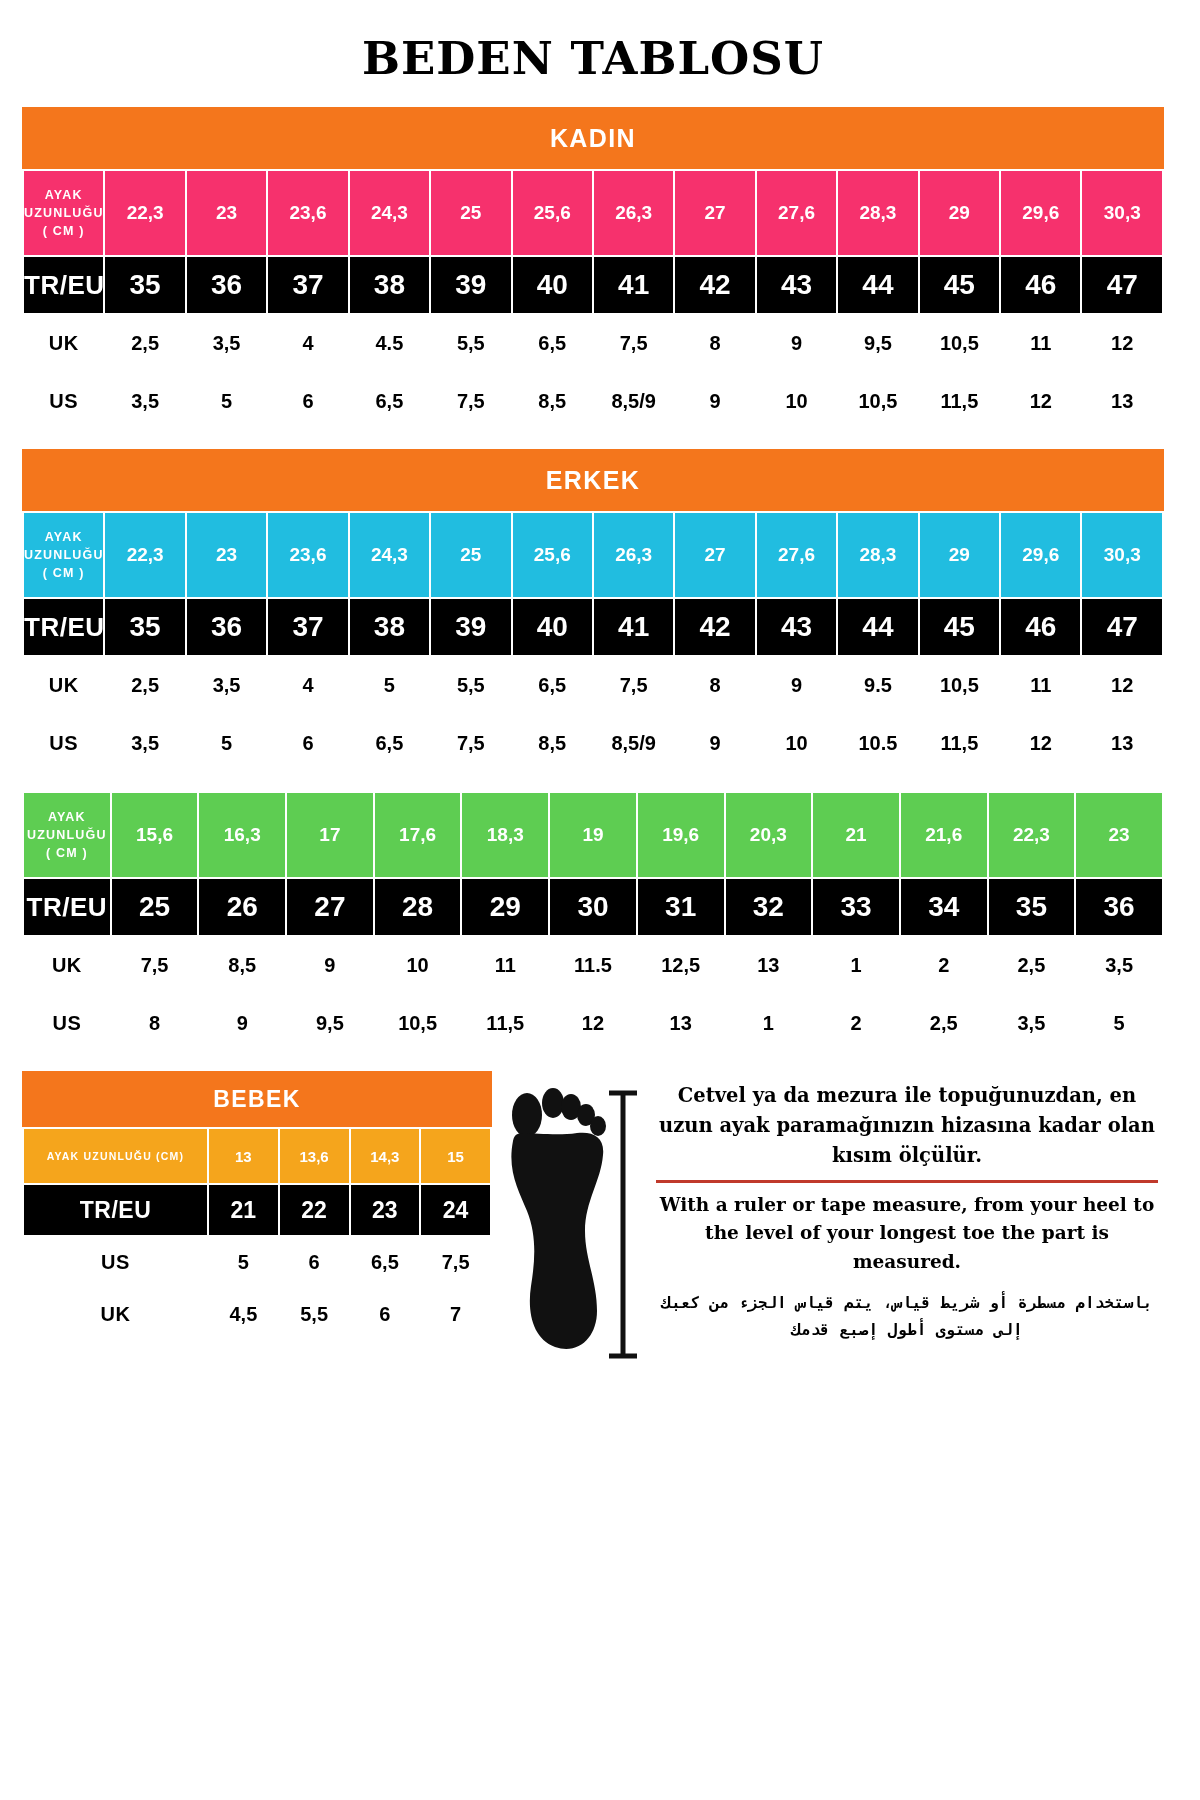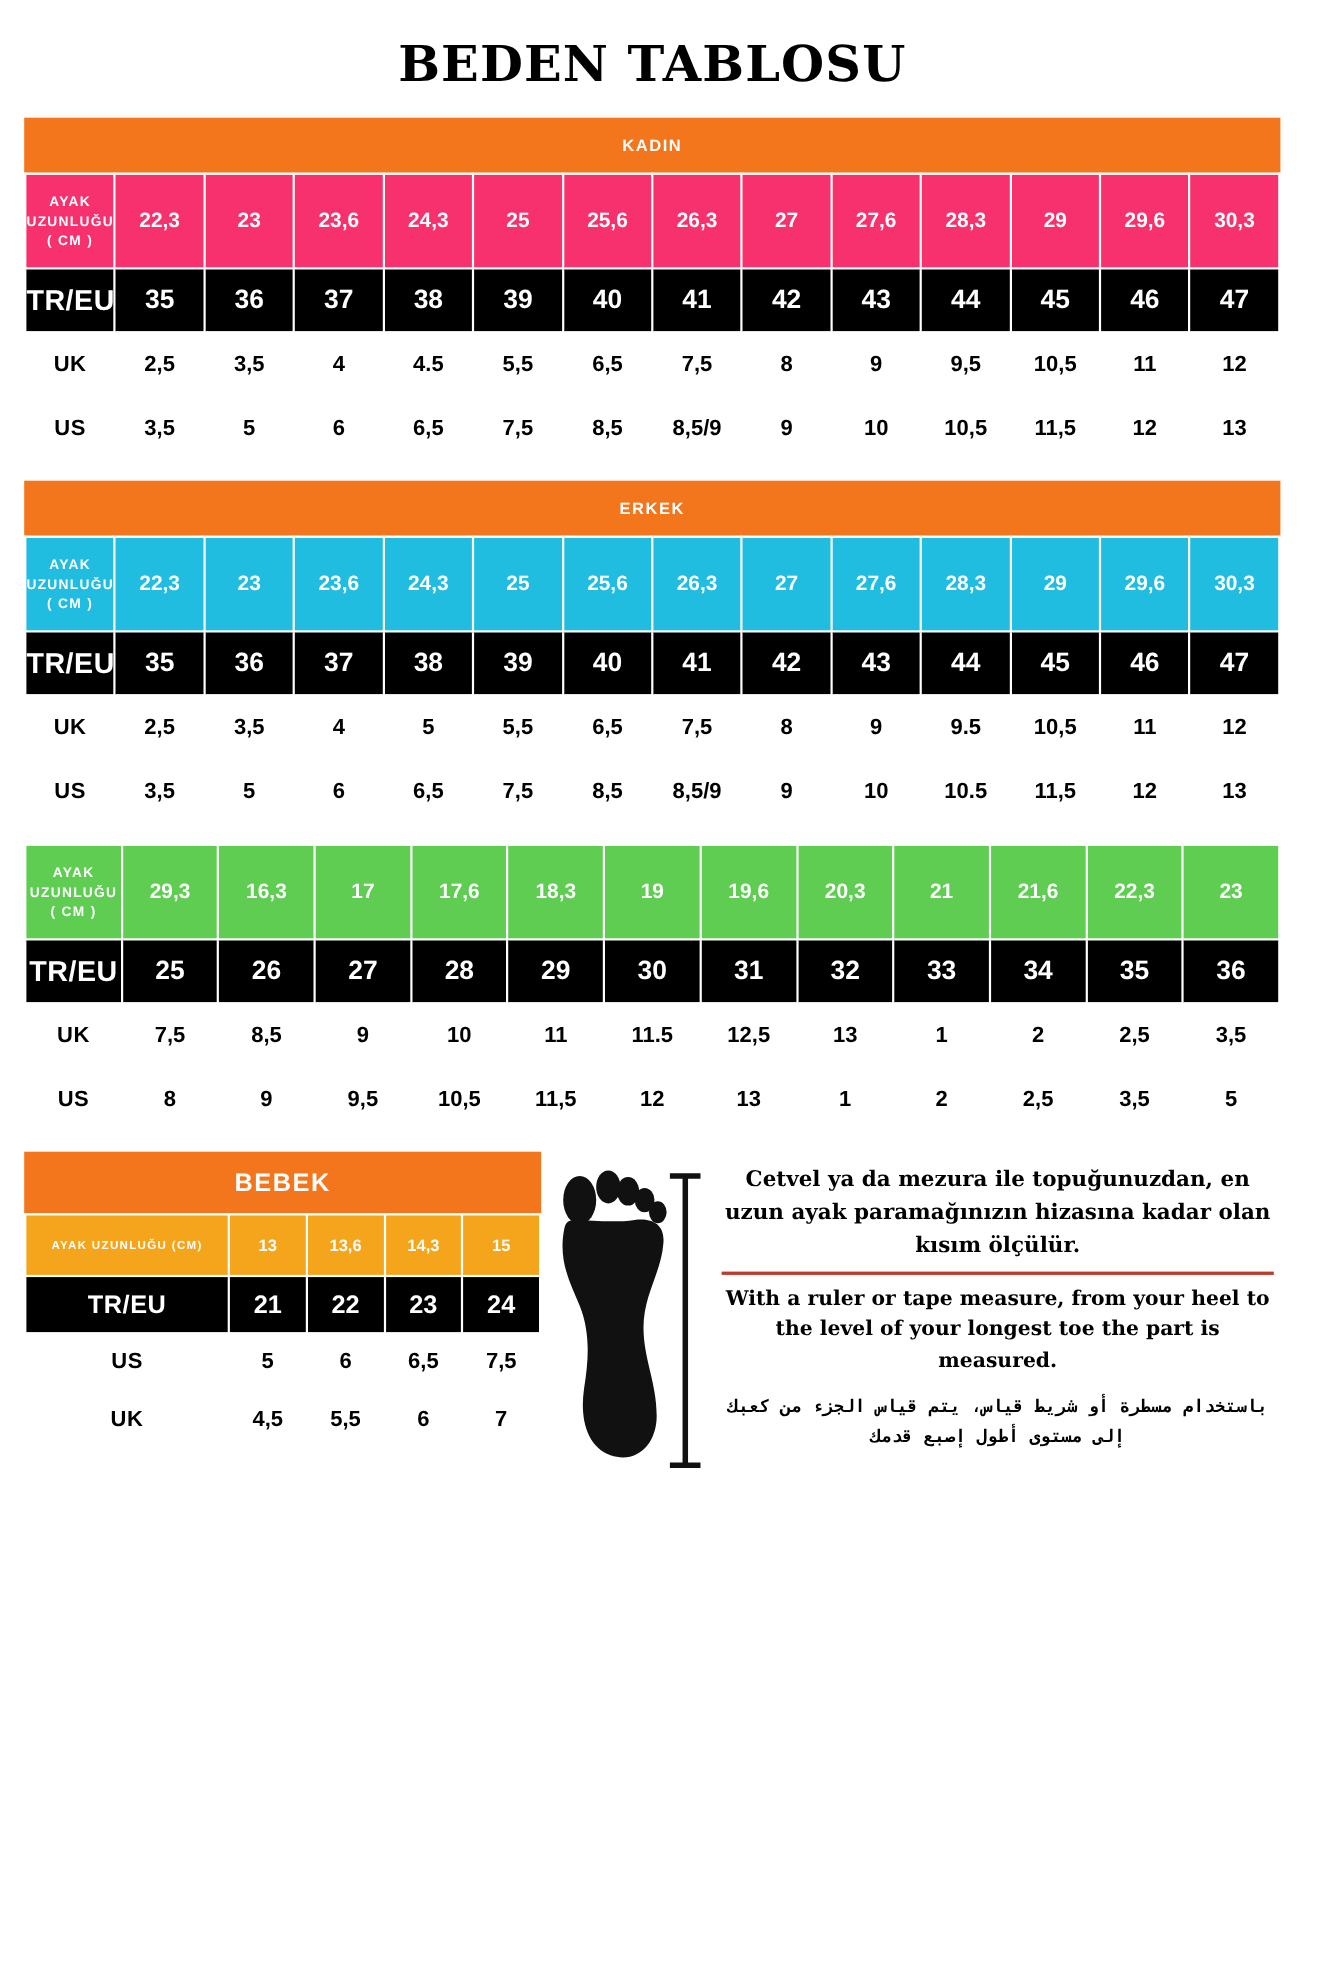--- a/index.html
+++ b/index.html
@@ -24,21 +24,21 @@
     margin: 8px 0 22px 0;
   }
 
   .section { margin-bottom: 18px; }
 
   .band {
     background: #f4761c;
     color: #ffffff;
     text-align: center;
     font-weight: 700;
-    font-size: 15px;
+    font-size: 25px;
     letter-spacing: 1.4px;
     padding: 17px 0 16px 0;
   }
 
   table.grid {
     width: 100%;
     border-collapse: collapse;
     table-layout: fixed;
   }
   table.grid td {
@@ -63,21 +63,21 @@
   }
   td.rowlabel.big {
     font-size: 26px;
   }
   td.rowlabel.measure {
     font-size: 12.5px;
     letter-spacing: 1.2px;
     line-height: 1.45;
     font-weight: 700;
   }
-  tr.trrow td { background: #000000; color: #ffffff; font-size: 24px; }
+  tr.trrow td { background: #000000; color: #ffffff; font-size: 28px; }
 
   
   .kadin tr.measure td { background: #f6316d; color: #ffffff; }
   .kadin tr.measure td.rowlabel { background: #f6316d; color: #ffffff; }
   .erkek tr.measure td { background: #21bde0; color: #ffffff; }
   .erkek tr.measure td.rowlabel { background: #21bde0; color: #ffffff; }
   .cocuk tr.measure td { background: #5ecd52; color: #ffffff; }
   .cocuk tr.measure td.rowlabel { background: #5ecd52; color: #ffffff; }
   .bebek tr.measure td { background: #f5a51c; color: #ffffff; }
   .bebek tr.measure td.rowlabel { background: #f5a51c; color: #ffffff; }
@@ -303,21 +303,21 @@
 
   <div class="section cocuk">
     <table class="grid">
       <tbody>
           <tr class="measure">
         <td class="rowlabel measure">
           <span>AYAK</span><br>
           <span>UZUNLUĞU</span><br>
           <span>( CM )</span>
         </td>
-        <td>29,3</td>
+        <td>15,6</td>
         <td>16,3</td>
         <td>17</td>
         <td>17,6</td>
         <td>18,3</td>
         <td>19</td>
         <td>19,6</td>
         <td>20,3</td>
         <td>21</td>
         <td>21,6</td>
         <td>22,3</td>

